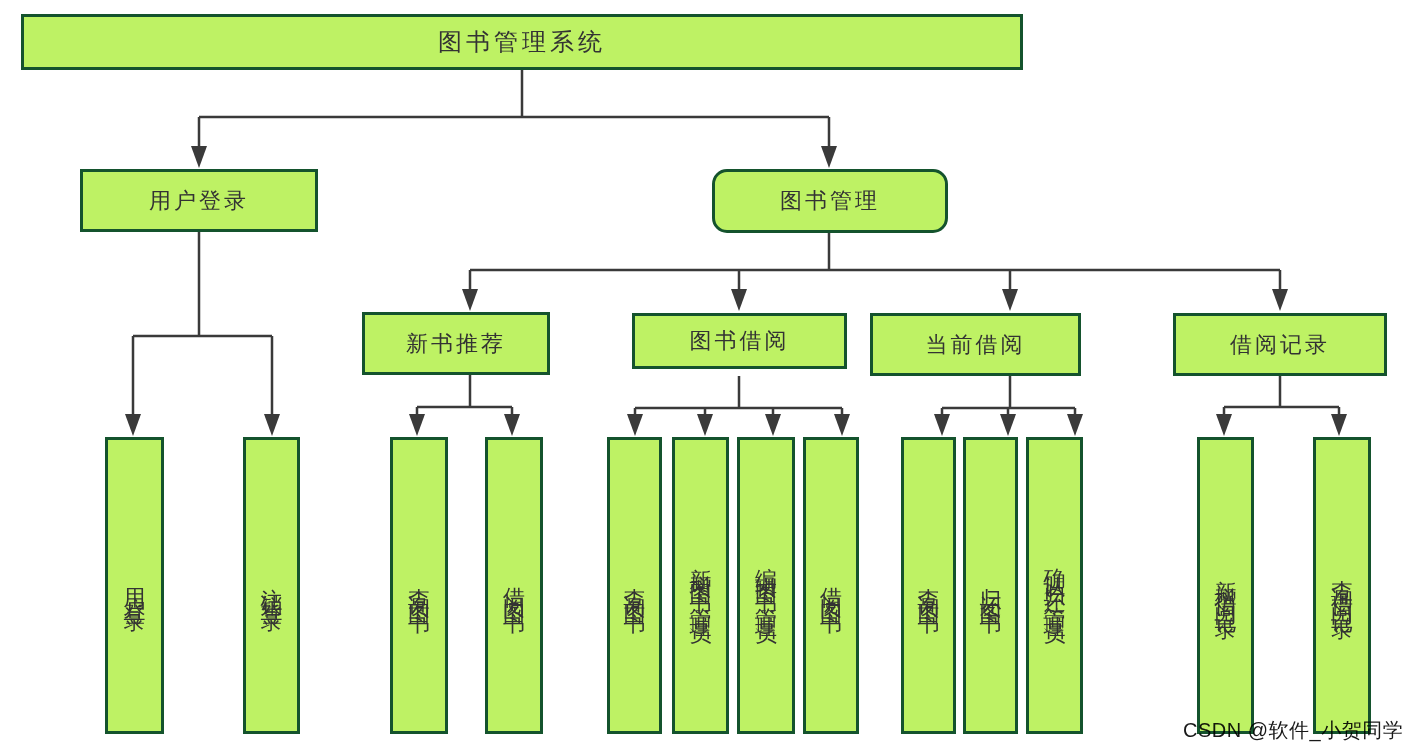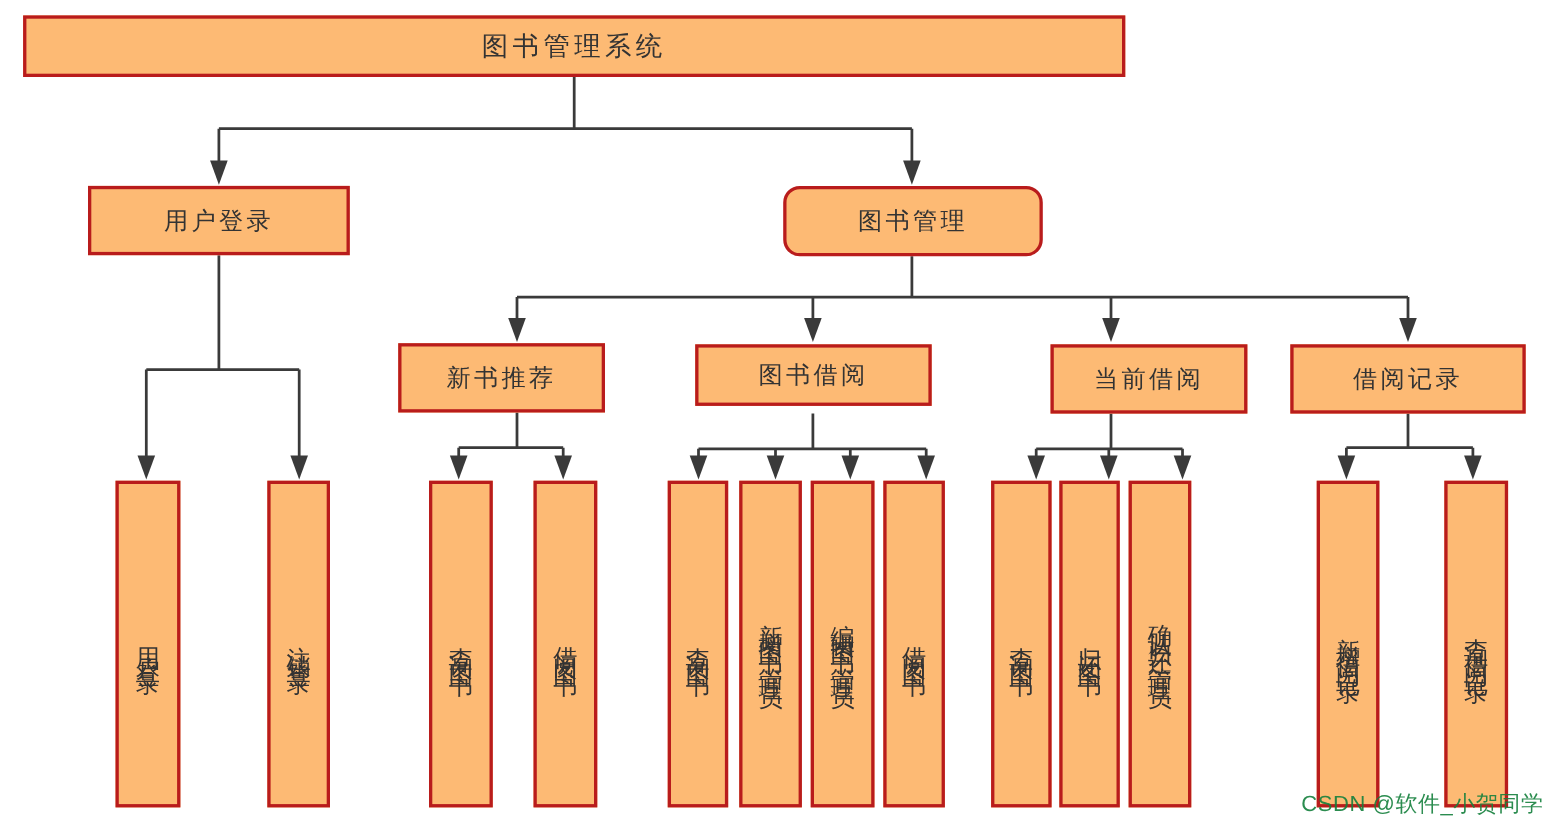--- a/index.html
+++ b/index.html
@@ -4,34 +4,34 @@
 <style>
   html,body{margin:0;padding:0;background:#ffffff;}
   body{
     width:1405px;height:747px;position:relative;overflow:hidden;
     font-family:"Liberation Sans","DejaVu Sans",sans-serif;
     color:#333333;
   }
   #stage{position:absolute;left:0;top:0;width:1405px;height:747px;}
   svg.wires{position:absolute;left:0;top:0;z-index:1;}
   .node{
-    position:absolute;box-sizing:border-box;background:#fdba74;
-    border:3px solid #b91c1c;display:flex;align-items:center;justify-content:center;
+    position:absolute;box-sizing:border-box;background:#bef264;
+    border:3px solid #14532d;display:flex;align-items:center;justify-content:center;
     z-index:2;
   }
   .hbox{font-size:22px;letter-spacing:3px;white-space:nowrap;}
   .hbox.root{font-size:24px;letter-spacing:4px;}
   .vbox{top:437px;height:297px;}
   .vbox .vtxt{
     writing-mode:vertical-rl;text-orientation:mixed;
     font-size:22px;line-height:1;letter-spacing:8px;white-space:nowrap;
   }
   .watermark{
     position:absolute;left:1183px;top:717px;z-index:5;
-    font-size:20px;letter-spacing:0.5px;color:#15803d;opacity:0.9;white-space:nowrap;
+    font-size:20px;letter-spacing:0.5px;color:#000000;opacity:0.9;white-space:nowrap;
   }
 </style>
 </head>
 <body>
 
 <div id="stage">
 
   <svg class="wires" width="1405" height="747" viewBox="0 0 1405 747">
     <g stroke="#3a3a3a" stroke-width="2.5" fill="none">
       <path d="M522 70 V117 M199 117 H829 M199 117 V148 M829 117 V148"></path>
@@ -75,21 +75,21 @@
   <div class="node hbox" style="left:712px;top:169px;width:236px;height:64px;border-radius:15px;">
     <span>图书管理</span>
   </div>
 
   <div class="node hbox" style="left:362px;top:312px;width:188px;height:63px;">
     <span>新书推荐</span>
   </div>
   <div class="node hbox" style="left:632px;top:313px;width:215px;height:56px;">
     <span>图书借阅</span>
   </div>
-  <div class="node hbox" style="left:955px;top:313px;width:179px;height:63px;">
+  <div class="node hbox" style="left:870px;top:313px;width:211px;height:63px;">
     <span>当前借阅</span>
   </div>
   <div class="node hbox" style="left:1173px;top:313px;width:214px;height:63px;">
     <span>借阅记录</span>
   </div>
 
   <div class="node vbox" style="left:105px;width:59px;">
     <span class="vtxt">用户登录</span>
   </div>
   <div class="node vbox" style="left:243px;width:57px;">

